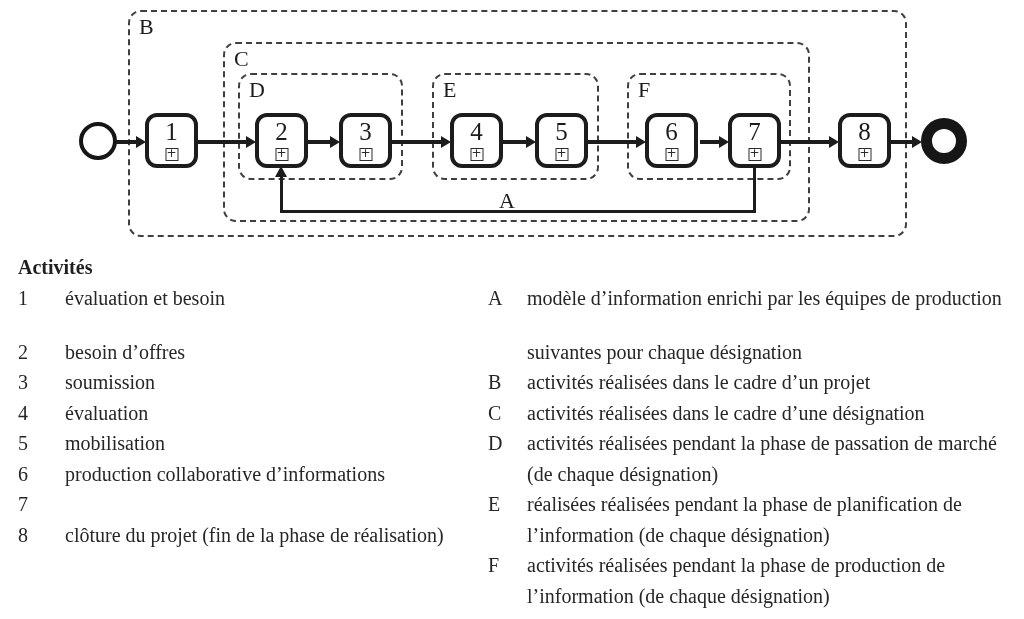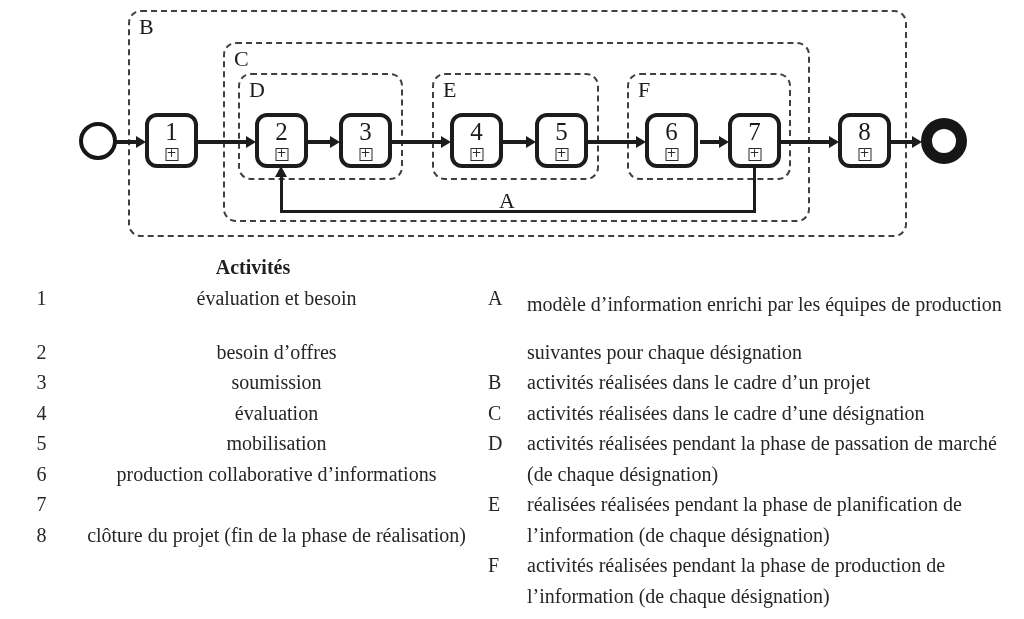--- a/index.html
+++ b/index.html
@@ -48,32 +48,32 @@
   .loop-seg{position:absolute;background:#1c1c1c;}
   .loop-down{left:753px;top:165px;width:3px;height:48px;}
   .loop-h{left:280px;top:210px;width:476px;height:3px;}
   .loop-up{left:280px;top:177px;width:3px;height:34px;}
   .loop-head{
     position:absolute;left:275px;top:166px;width:0;height:0;
     border-bottom:11px solid #1c1c1c;border-left:6.5px solid transparent;border-right:6.5px solid transparent;
   }
   .loop-label{position:absolute;left:499px;top:188px;font-size:22px;color:#1c1c1c;}
   
-  .legend-left{position:absolute;left:18px;top:252px;width:470px;font-size:20px;text-align:center;}
+  .legend-left{position:absolute;left:18px;top:252px;width:470px;font-size:20px;}
   .legend-title{font-weight:bold;line-height:31px;height:31px;color:#1f1f1f;}
   .lrow{display:flex;line-height:30.5px;height:30.5px;}
   .lrow.gap-after{height:53.5px;}
   .lnum{flex:0 0 47px;}
   .ltext{flex:1;white-space:nowrap;}
   .legend-right{position:absolute;left:488px;top:283px;width:532px;font-size:20px;}
   .rrow{display:flex;}
   .rkey{flex:0 0 39px;line-height:30.5px;}
   .rtext{flex:1;line-height:30.5px;}
   .rrow-a{min-height:53.5px;}
-  .rrow-a .rtext{line-height:23px;padding-top:4px;text-align:justify;margin-top:6px;}
+  .rrow-a .rtext{line-height:23px;padding-top:4px;text-align:justify;}
 </style>
 </head>
 <body>
 
 <div class="page">
 
   <div class="diagram">
 
     <div class="grp grp-b">
       <span class="grp-label">B</span>

